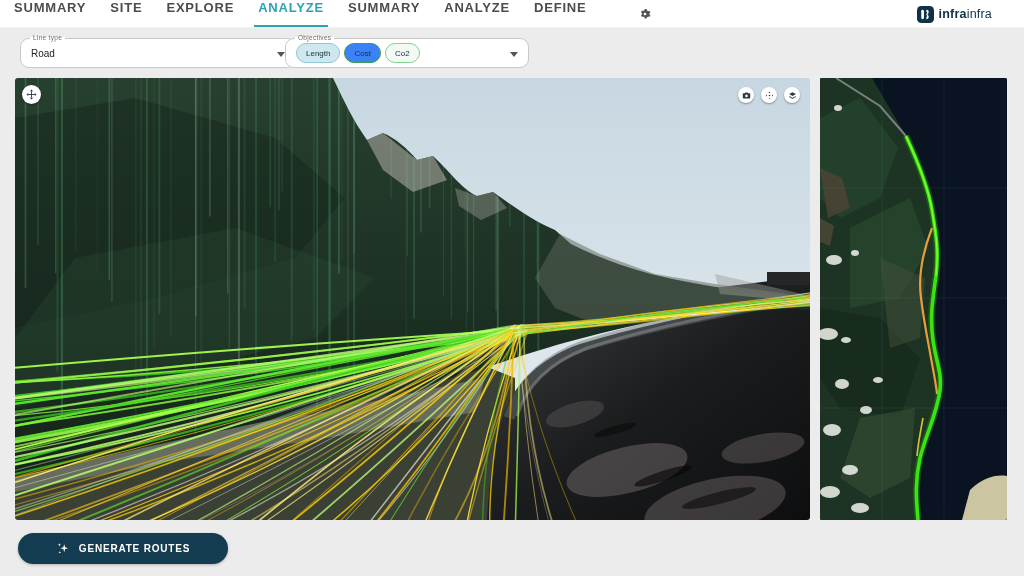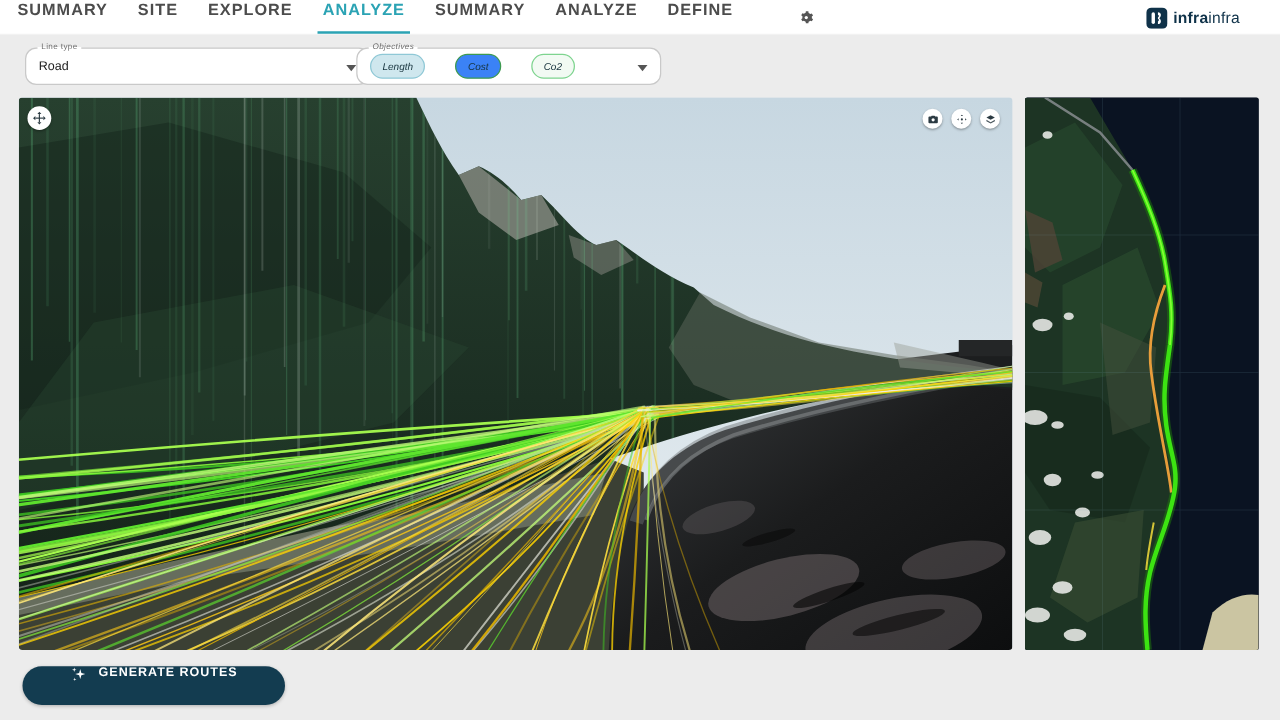--- a/index.html
+++ b/index.html
@@ -40,21 +40,21 @@
     position:absolute; top:-5px; left:9px; font-size:6.5px; color:#6e6e6e;
     background:linear-gradient(#ececec 46%, #ffffff 46%); padding:0 3px; letter-spacing:0.3px;
   }
   .select-box .value { font-size:10px; color:#222; }
   .caret {
     position:absolute; right:10px; top:13px; width:0; height:0;
     border-left:4px solid transparent; border-right:4px solid transparent;
     border-top:5px solid #555;
   }
   #line-type-select { left:20px; top:38px; width:276px; }
-  #objectives-select { left:285px; top:38px; width:244px; gap:24px;font-style:italic; }
+  #objectives-select { left:285px; top:38px; width:244px; gap:4px; }
   .chip {
     height:20px; border-radius:10px; padding:0 9px; font-size:8px; color:#16323c;
     display:flex; align-items:center; cursor:pointer; white-space:nowrap;
   }
   .chip-0 { background:#cfe7ee; border:1.5px solid #8fc8d6; }
   .chip-1 { background:#3b82f6; border:1.5px solid #3d9a50; }
   .chip-2 { background:#f2faf3; border:1.5px solid #7ed48f;text-align:center; }
   
   .viewport {
     position:absolute; left:15px; top:78px; width:795px; height:442px;
@@ -73,21 +73,21 @@
   .minimap {
     position:absolute; left:820px; top:78px; width:187px; height:442px;
     border-radius:2px; overflow:hidden; background:#0a1322; cursor:pointer;
   }
   
   .gen-btn {
     position:absolute; left:18px; top:533px; width:210px; height:31px;
     background:#133C50; border:none; border-radius:17px; color:#fff;
     font-family:"Liberation Sans", sans-serif;
     font-size:10px; font-weight:bold; letter-spacing:0.8px;
-    display:flex; justify-content:center; gap:9px;
+    display:flex; align-items:center; justify-content:center; gap:9px;
     cursor:pointer; box-shadow:0 1px 3px rgba(0,0,0,.25);
   }
 </style>
 </head>
 <body>
 
 <div class="header">
   <div class="nav">
     <div class="tab">
         <span>SUMMARY</span>

